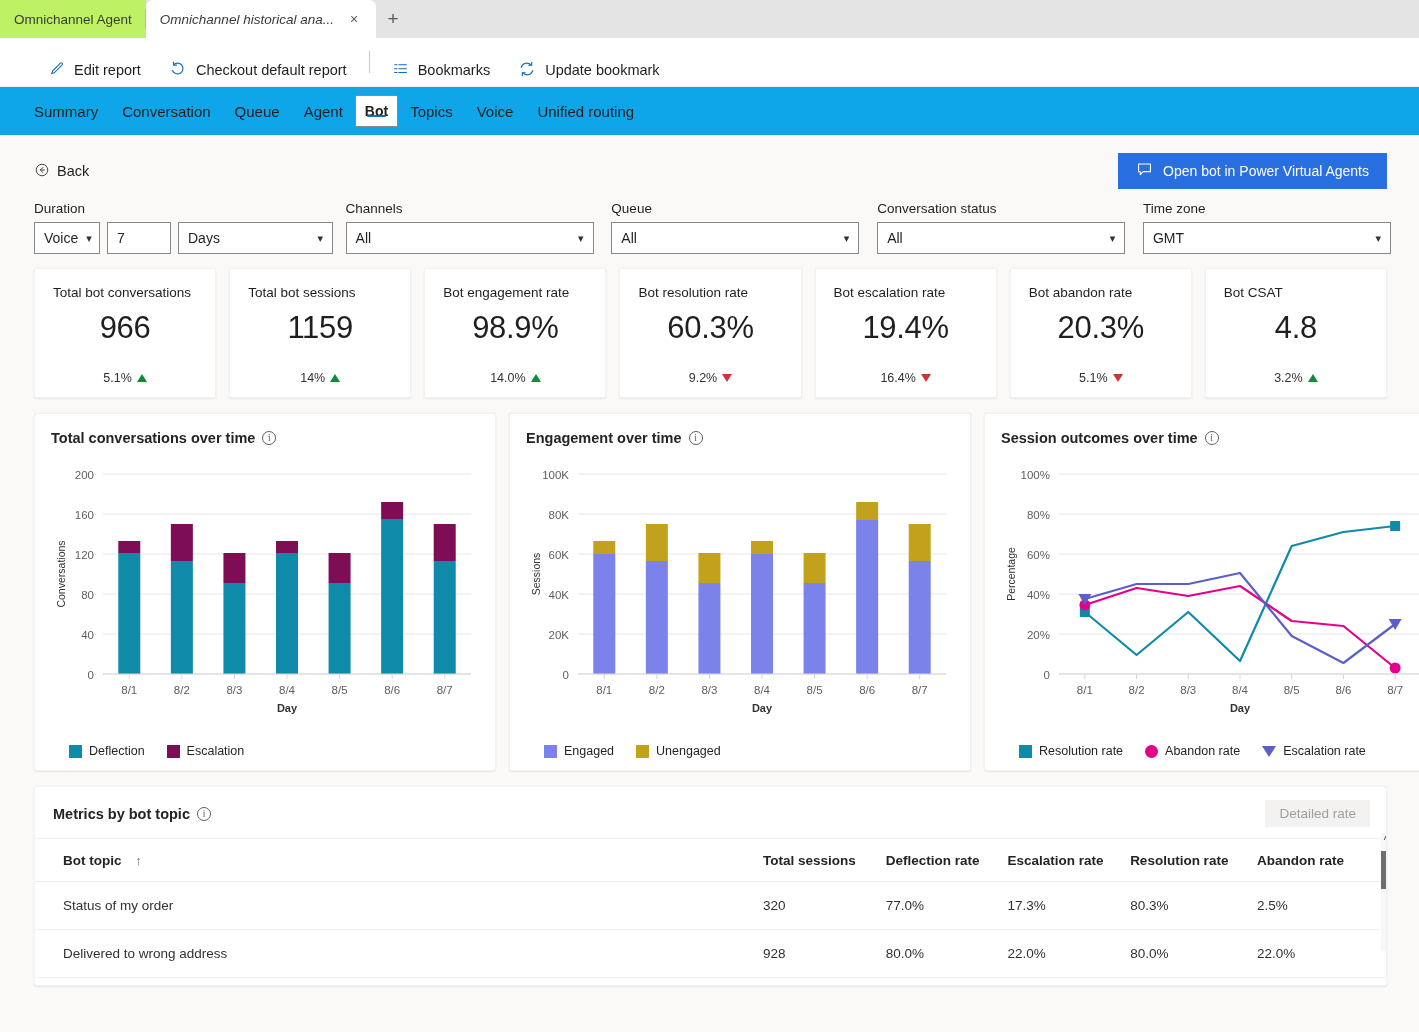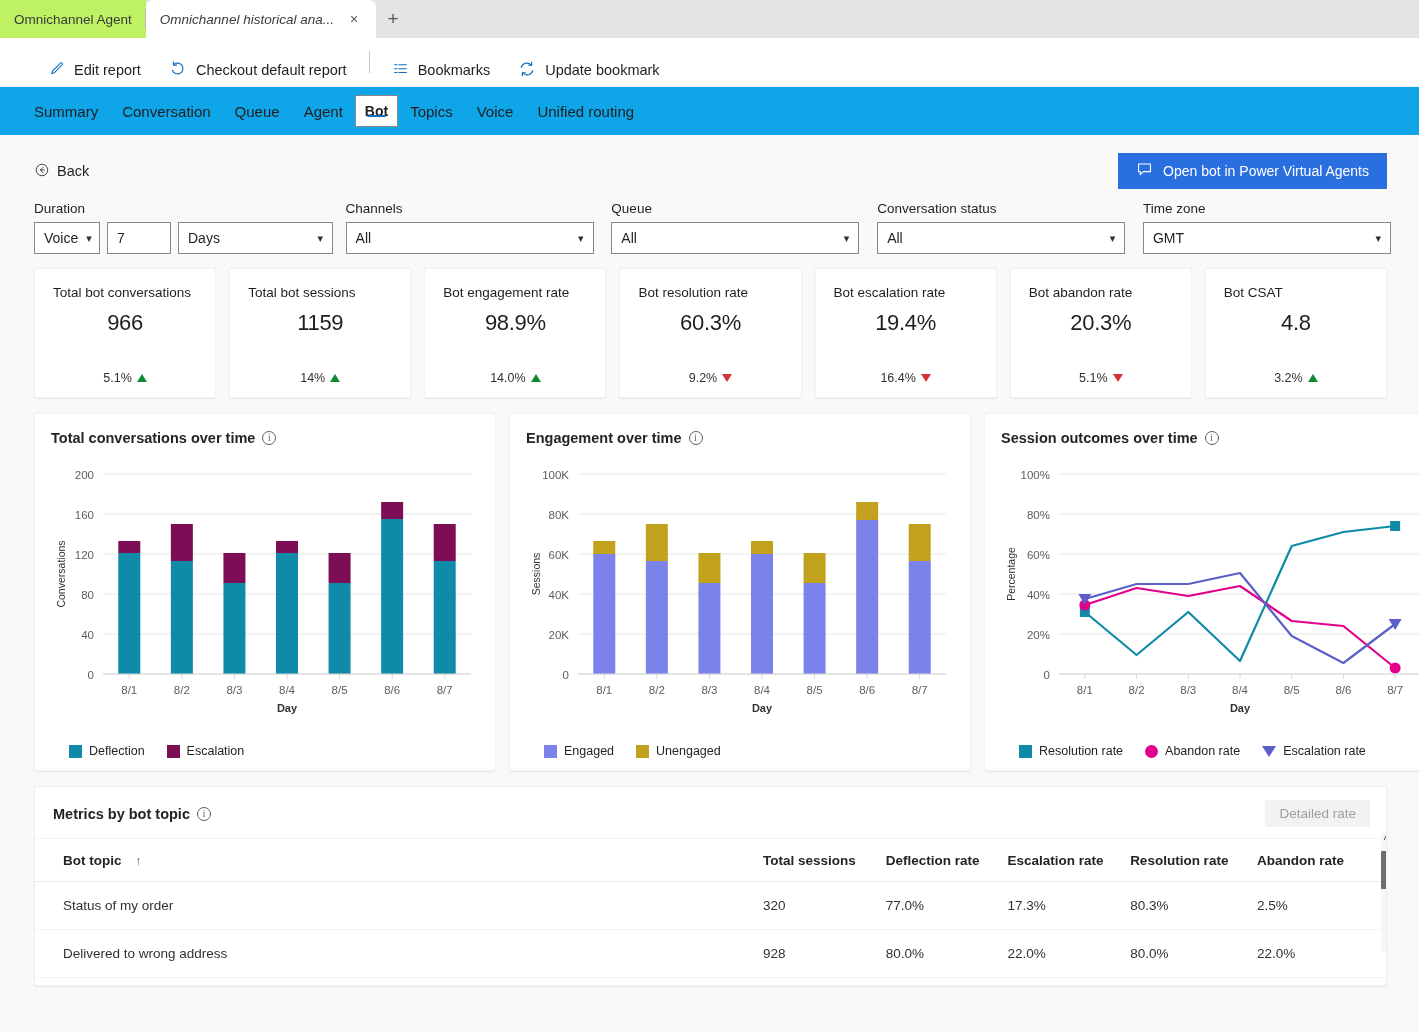--- a/index.html
+++ b/index.html
@@ -55,21 +55,21 @@
         padding:0 9px; font-size:14px; color:#201f1e; justify-content:space-between; gap:8px; }
   .sel .chev{ color:#323130; font-size:11px; line-height:1; }
   .txtin{ height:32px; border:1px solid #8a8886; background:#fff; display:flex; align-items:center; padding:0 9px; font-size:14px; }
   .daterange{ display:flex; align-items:center; gap:7px; font-size:12.5px; color:#605e5c; padding:8px 0 0 34px; }
 
   
   .kpis{ display:flex; gap:13px; padding:14px 32px 0 34px; }
   .kpi{ flex:1; background:#fff; border:1px solid #f3f2f1; border-radius:2px; height:130px;
         padding:16px 18px 12px 18px; display:flex; flex-direction:column; box-shadow:0 .6px 1.8px rgba(0,0,0,.08); }
   .kpi .kname{ font-size:13.5px; color:#201f1e; }
-  .kpi .kval{ font-size:22px; text-align:center; margin-top:10px; color:#201f1e; letter-spacing:-0.3px; }
+  .kpi .kval{ font-size:31px; text-align:center; margin-top:10px; color:#201f1e; letter-spacing:-0.3px; }
   .kpi .kdelta{ margin-top:auto; text-align:center; font-size:12.5px; color:#323130; display:flex; justify-content:center; align-items:center; gap:5px; }
   .tri-up{ width:0;height:0;border-left:5.5px solid transparent;border-right:5.5px solid transparent;border-bottom:8px solid #0f8b35; }
   .tri-down{ width:0;height:0;border-left:5.5px solid transparent;border-right:5.5px solid transparent;border-top:8px solid #d13438; }
 
   
   .charts{ display:flex; gap:13px; padding:15px 32px 0 34px; }
   .card{ flex:1; background:#fff; border:1px solid #f3f2f1; border-radius:3px; box-shadow:0 .6px 1.8px rgba(0,0,0,.08);
          padding:16px 14px 12px 16px; height:358px; display:flex; flex-direction:column; }
   .cardtitle{ font-size:14.5px; font-weight:bold; color:#252423; display:flex; align-items:center; gap:7px; }
   .info{ width:14px;height:14px;border:1.3px solid #605e5c;border-radius:50%; font-size:9.5px; color:#605e5c;

